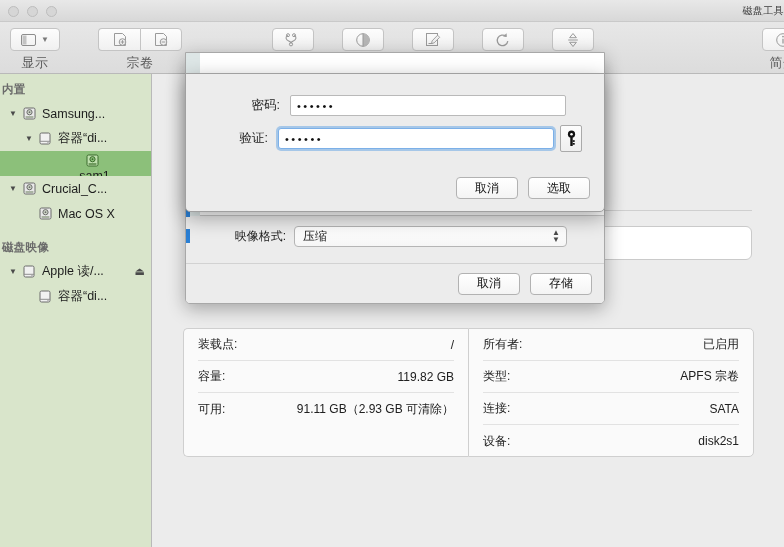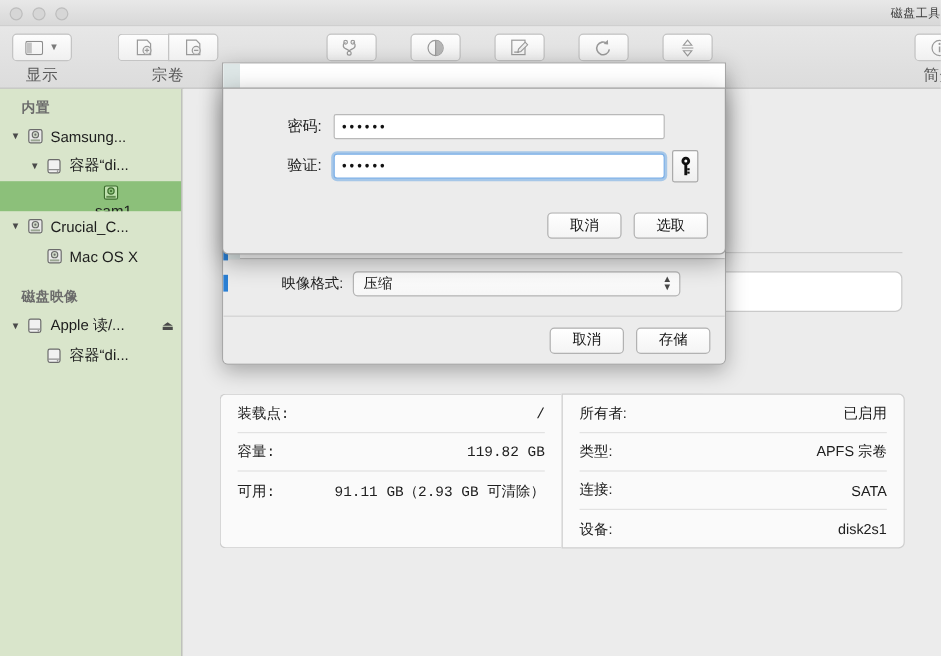--- a/index.html
+++ b/index.html
@@ -65,21 +65,21 @@
   
   .sidebar {
     position: absolute; top: 74px; left: 0; width: 152px; height: 473px;
     background: #d9e5cb;
     border-right: 1px solid #b9b9b9;
     font-size: 12px;
     overflow: hidden;
   }
   .sb-header {
     font-size: 11.5px; font-weight: bold; color: #6b6b6b;
-    padding: 8px 0 4px 18px; letter-spacing:.3px;
+    padding: 8px 0 4px 2px; letter-spacing:.3px;
   }
   .sb-row {
     height: 25px; display: flex; align-items: center;
     color: #1d1d1d; font-size: 12.5px;
     padding-right: 6px;
     position: relative;
   }
   .sb-row.selected { background: #8cc07a; }
   .twisty {
     width: 14px; flex: 0 0 14px; text-align: center;
@@ -129,21 +129,21 @@
     width: 571px; height: 129px;
     display: flex;
   }
   .panel {
     flex: 1 1 0;
     background: #fafafa;
     border: 1px solid #cfcfcf;
     border-radius: 5px;
     padding: 0 14px;
   }
-  .panel.left { border-right: none; border-radius: 5px 0 0 5px; font-family: Liberation Mono, monospace; }
+  .panel.left { border-right: none; border-radius: 5px 0 0 5px; }
   .panel.right { border-radius: 0 5px 5px 0; }
   .info-row {
     height: 32px; display: flex; align-items: center;
     border-bottom: 1px solid #e2e2e2;
     font-size: 12px; color: #202020;
   }
   .info-row:last-child { border-bottom: none; }
   .info-key { flex: 0 0 auto; }
   .info-val { margin-left: auto; text-align: right; }
 
@@ -546,21 +546,21 @@
     </div>
 
     <div class="save-footer">
       <div class="btn">取消</div>
       <div class="btn">存储</div>
     </div>
   </div>
 
   <div class="pw-sheet">
 
-    <div class="pw-row" style="left:0; top:21px; width:396px;">
+    <div class="pw-row" style="left:12px; top:21px; width:396px;">
       <span class="pw-label">密码:</span>
       <span class="field" style="width:276px;">
         <span>••••••</span>
       </span>
     </div>
 
     <div class="pw-row" style="left:0; top:51px; width:420px;">
       <span class="pw-label">验证:</span>
       <span class="field focused" style="width:276px;">
         <span>••••••</span>

